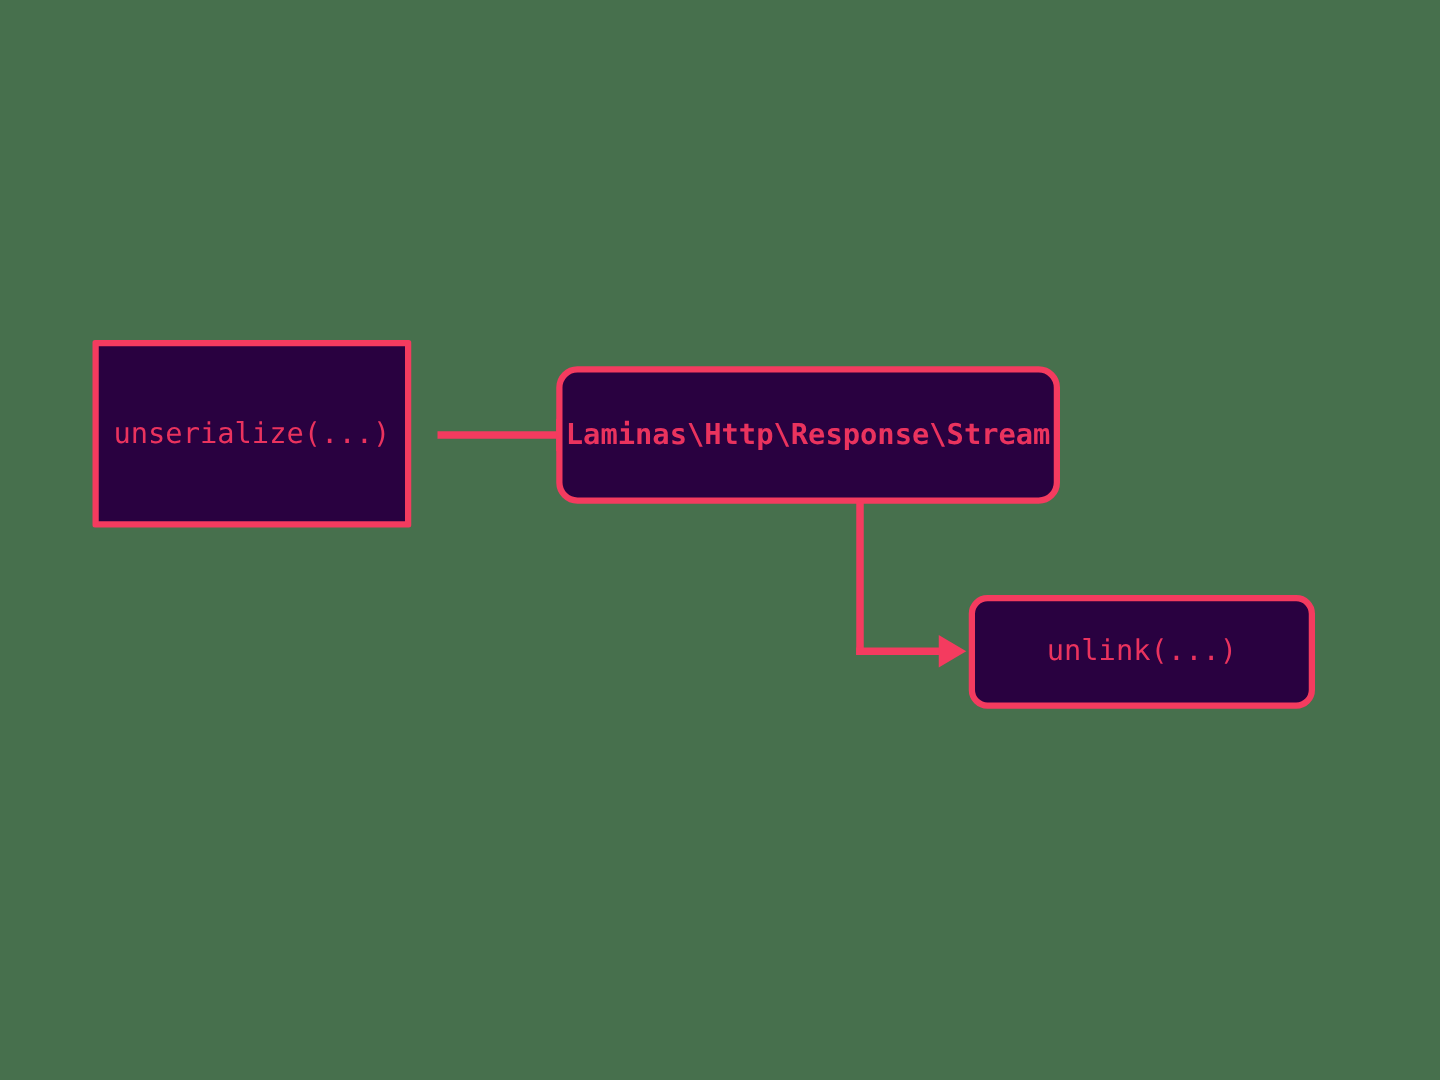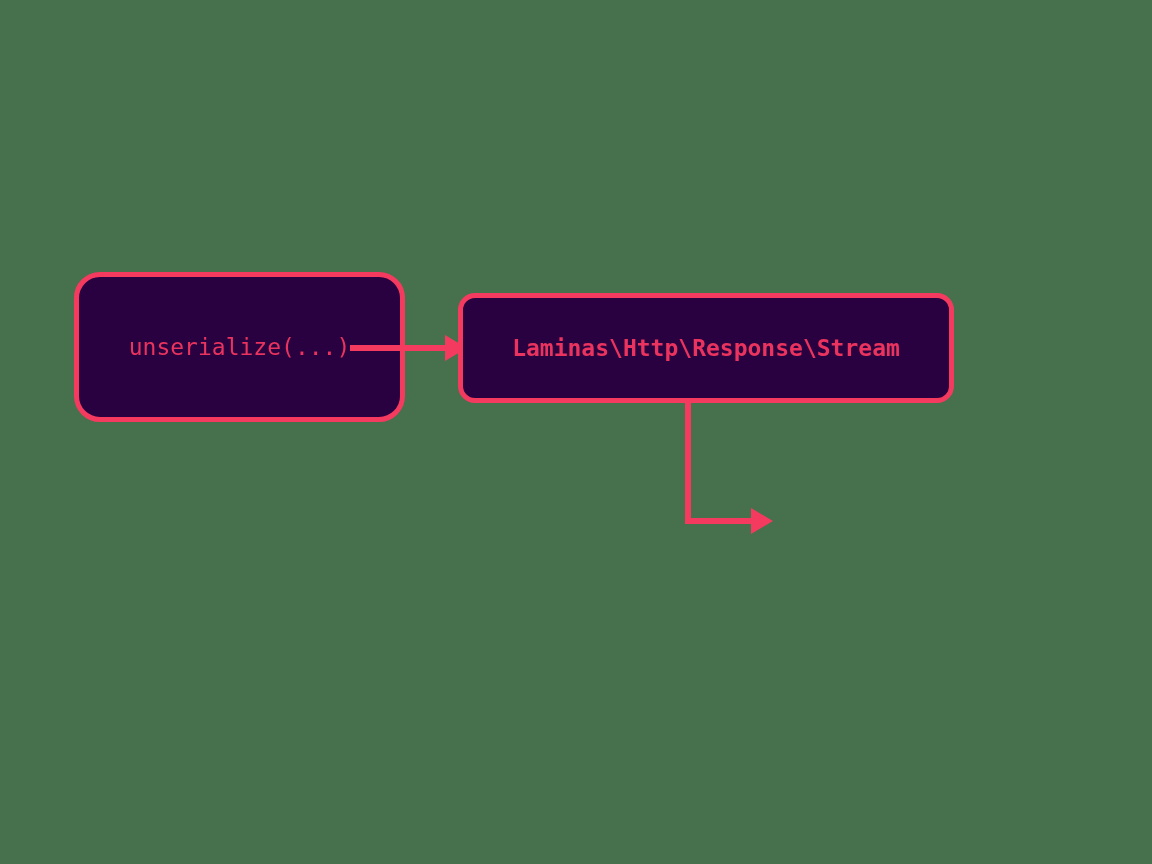--- a/index.html
+++ b/index.html
@@ -32,26 +32,26 @@
   }
   .code {
     color: var(--text-color);
     font-size: 23px;
     line-height: 33px;
     white-space: pre;
   }
   .bold { font-weight: 700; }
   .node-unserialize {
     left: 74px; top: 272px;
-    width: 331px; height: 150px;
-    border-radius: 26px;
+    width: 255px; height: 150px;
+    border-radius: 2px;
   }
   .node-stream-destruct {
-    left: 458px; top: 293px;
-    width: 496px; height: 110px;
+    left: 445px; top: 293px;
+    width: 403px; height: 110px;
     border-radius: 17px;
   }
   .node-unlink {
     left: 775px; top: 476px;
     width: 277px; height: 91px;
     border-radius: 15px;
   }
   .edge {
     position: absolute;
     background: var(--stroke);
@@ -82,14 +82,17 @@
   <div class="arrowhead edge1-head"></div>
 
   <div class="node node-stream-destruct">
     <span class="code bold">Laminas\Http\Response\Stream</span>
   </div>
 
   <div class="edge edge2-vline"></div>
   <div class="edge edge2-hline"></div>
   <div class="arrowhead edge2-head"></div>
 
+  <div class="node node-unlink">
+    <span class="code">unlink(...)</span>
+  </div>
 
 </div>
 
 </body></html>

